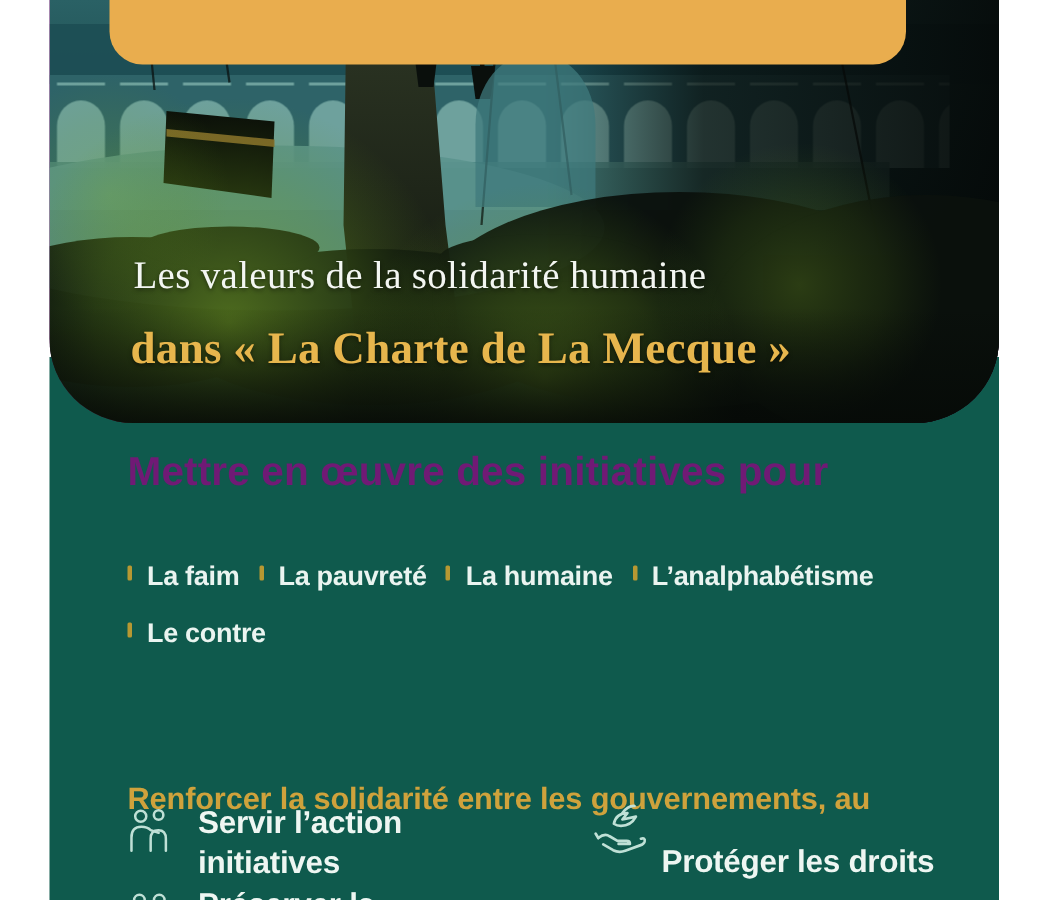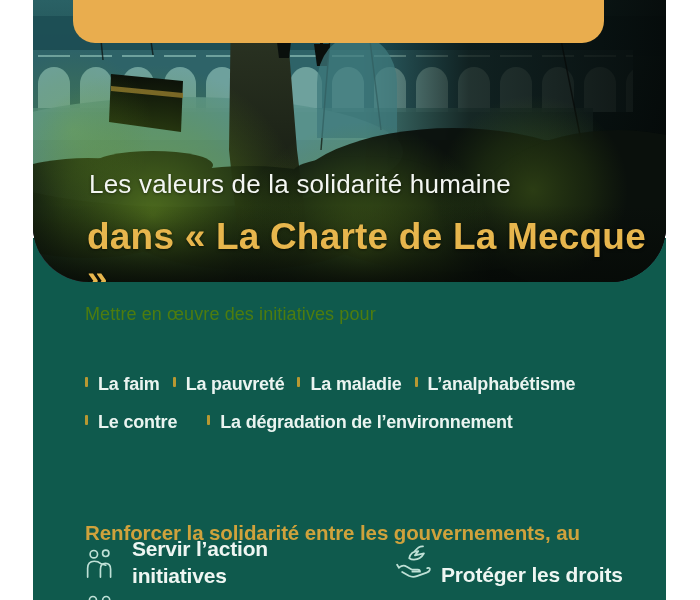--- a/index.html
+++ b/index.html
@@ -12,62 +12,62 @@
 
   
   .teal-panel{
     position:absolute;left:33px;top:238px;width:633px;height:362px;
     background:#0f5a4d;
   }
 
   
   .photo-block{
     position:absolute;left:33px;top:0;width:633px;height:282px;
-    border-radius:0 0 56px 56px;overflow:hidden;background:#701a75;
+    border-radius:0 0 56px 56px;overflow:hidden;background:#701a75;font-family:Liberation Serif, serif;
   }
   .photo-block svg.scene{position:absolute;left:0;top:0;}
 
   .gold-tab{
     position:absolute;left:40px;top:0;width:531px;height:43px;
     background:#e9ad4e;border-radius:0 0 22px 22px;
   }
 
   .hero-title-1{
     position:absolute;left:56px;top:169px;
     font-size:26px;font-weight:500;color:#f3f6f2;letter-spacing:.2px;
     text-shadow:0 1px 3px rgba(0,0,0,.45);
   }
   .hero-title-2{
     position:absolute;left:54px;top:216px;
-    font-size:37px;font-weight:700;color:#e7b64d;letter-spacing:.2px;
+    font-size:30px;font-weight:700;color:#e7b64d;letter-spacing:.2px;
     text-shadow:0 1px 3px rgba(0,0,0,.5);
   }
 
   .init-heading{
     position:absolute;left:85px;top:297px;
-    font-size:18px;line-height:34px;font-weight:400;color:#4d7c0f;letter-spacing:.1px;
+    font-size:27px;line-height:34px;font-weight:700;color:#701a75;letter-spacing:.1px;
   }
 
   .list-row{
     position:absolute;display:flex;align-items:flex-start;
     color:#eaf4f0;font-weight:700;font-size:18px;letter-spacing:-.2px;white-space:nowrap;
   }
   .list-row.row1{left:85px;top:374px;}
   .list-row.row2{left:85px;top:412px;}
   .list-item{display:flex;margin-right:13px;}
   .list-item.wide-gap{margin-left:17px;}
   .tick{width:3px;height:10px;background:#b79832;margin:3px 10px 0 0;flex:none;border-radius:1px;}
 
   .solidarity-heading{
     position:absolute;left:85px;top:465px;
     font-size:20.5px;line-height:27px;font-weight:700;color:#cfa23c;
     letter-spacing:-.1px;white-space:pre;
   }
 
-  .action{position:absolute;display:flex;align-items:center;}
+  .action{position:absolute;display:flex;align-items:flex-start;}
   .action.a1{left:85px;top:535px;}
   .action.a2{left:396px;top:533px;}
   .action.a3{left:85px;top:590px;}
   .action .a-icon{flex:none;margin-top:1px;}
   .action.a1 .a-text,.action.a3 .a-text{margin-left:17px;}
   .action.a2 .a-text{margin-left:9px;margin-top:28px;}
   .a-text{
     font-size:21px;line-height:27px;font-weight:700;color:#eef6f2;
     letter-spacing:-.2px;white-space:nowrap;
   }
@@ -179,36 +179,32 @@
     <div class="list-item">
       <span class="tick"></span>
       <span>La faim</span>
     </div>
     <div class="list-item">
       <span class="tick"></span>
       <span>La pauvreté</span>
     </div>
     <div class="list-item">
       <span class="tick"></span>
-      <span>La maladie</span>
+      <span>La humaine</span>
     </div>
     <div class="list-item">
       <span class="tick"></span>
       <span>L’analphabétisme</span>
     </div>
   </div>
 
   <div class="list-row row2">
     <div class="list-item">
       <span class="tick"></span>
       <span>Le contre</span>
-    </div>
-    <div class="list-item wide-gap">
-      <span class="tick"></span>
-      <span>La dégradation de l’environnement</span>
     </div>
   </div>
 
   <div class="solidarity-heading">
     <div>Renforcer la solidarité entre les gouvernements, au</div>
     
   </div>
 
   <div class="action a1">
     <svg class="a-icon" width="30" height="34" viewBox="0 0 34 36" fill="none" stroke="#bfe0d6" stroke-width="1.9" stroke-linecap="round" stroke-linejoin="round" aria-hidden="true">

